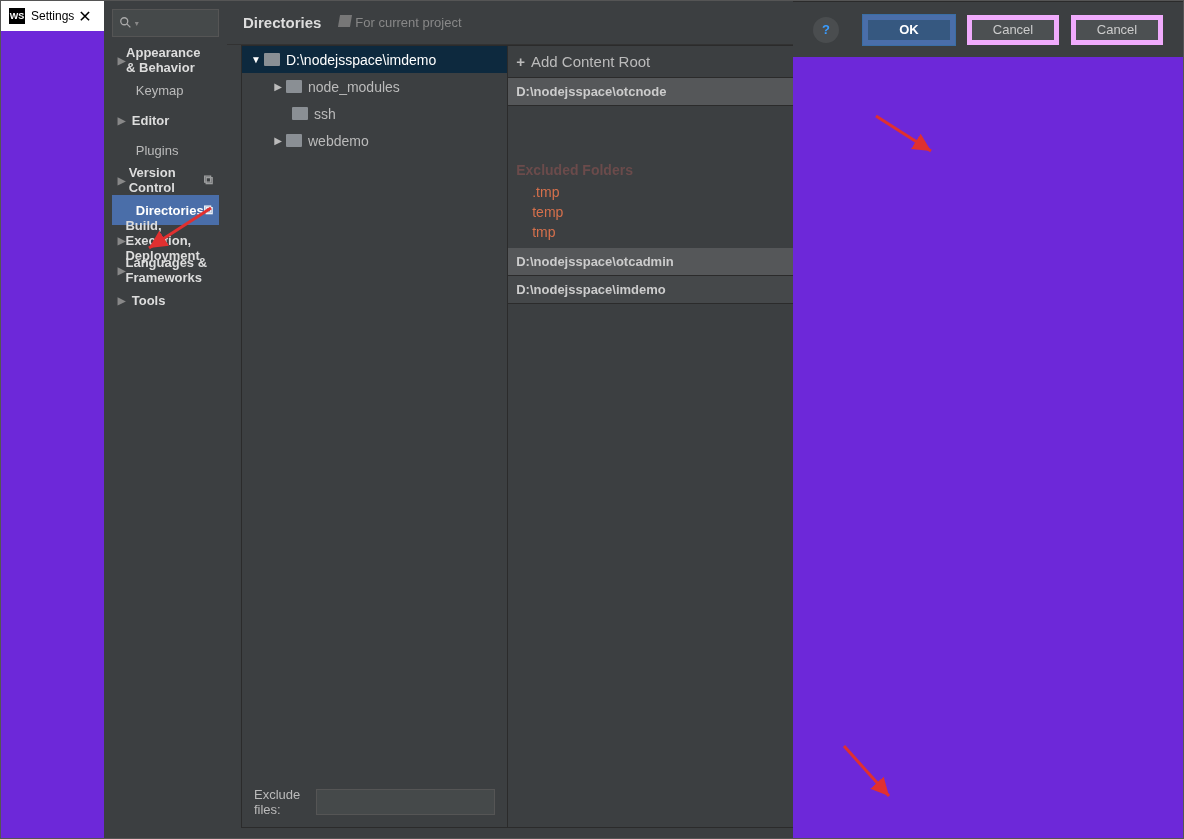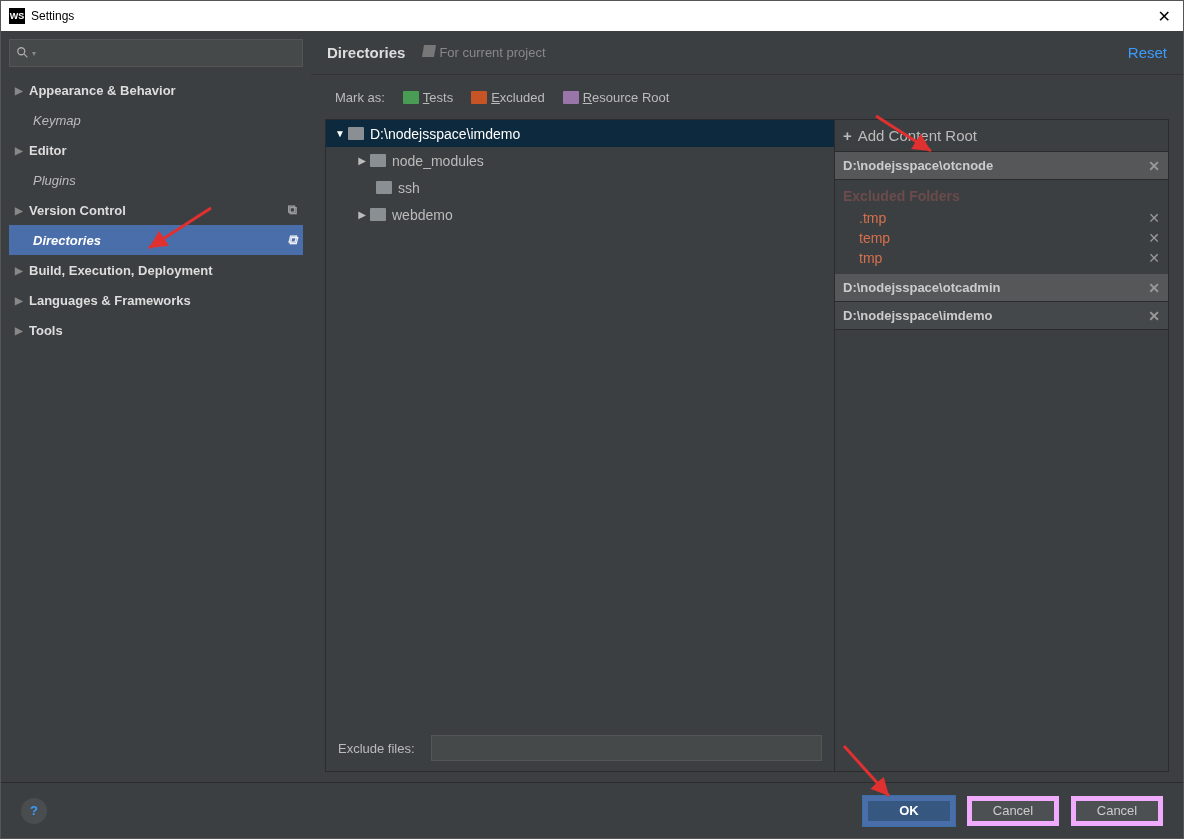--- a/index.html
+++ b/index.html
@@ -1,31 +1,31 @@
 <!DOCTYPE html>
 <html><head>
 <meta charset="utf-8">
 <style>
 * { box-sizing: border-box; margin: 0; padding: 0; }
 body { font-family: "Segoe UI", Arial, sans-serif; font-size: 13px; background: #fff; color: #bbb; width: 1184px; height: 839px; overflow: hidden; }
-.window { width: 1184px; height: 839px; border: 1px solid #555; display: flex; flex-direction: column; background: #6d28d9; }
+.window { width: 1184px; height: 839px; border: 1px solid #555; display: flex; flex-direction: row; background: #6d28d9; }
 .titlebar { height: 30px; background: #fff; display: flex; align-items: center; padding: 0 8px; color: #000; }
 .titlebar .ws-logo { width: 16px; height: 16px; background: #000; color: #fff; font-size: 9px; font-weight: bold; display: flex; align-items: center; justify-content: center; margin-right: 6px; }
 .titlebar .title { flex: 1; font-size: 12px; }
 .titlebar .close-x { cursor: pointer; font-size: 16px; padding: 0 4px; }
 .content { flex: 1; display: flex; background: #3c3f41; overflow: hidden; }
 .sidebar { width: 310px; background: #3c3f41; display: flex; flex-direction: column; padding: 8px; }
 .search-box { height: 28px; background: #45494a; border: 1px solid #555; margin-bottom: 8px; display: flex; align-items: center; padding: 0 6px; }
 .search-box svg { width: 14px; height: 14px; }
 .search-box .dd { margin-left: 2px; font-size: 8px; color: #888; }
 .tree { flex: 1; overflow: auto; }
 .tree-item { height: 30px; display: flex; align-items: center; padding: 0 6px; cursor: pointer; color: #bbb; }
 .tree-item .arrow { width: 14px; font-size: 10px; color: #888; }
 .tree-item.bold { font-weight: bold; color: #ddd; }
-.tree-item.child { padding-left: 24px; font-style: italic; }
+.tree-item.child { padding-left: 24px; }
 .tree-item.selected { background: #4a6ea9; color: #fff; }
 .tree-item .copy-icon { margin-left: auto; opacity: 0.6; }
 .tree-item.selected .copy-icon { opacity: 0.9; }
 .main { flex: 1; display: flex; flex-direction: column; background: #3c3f41; }
 .main-header { height: 44px; display: flex; align-items: center; padding: 0 16px; border-bottom: 1px solid #323232; }
 .main-header .crumb { font-weight: bold; color: #ddd; font-size: 15px; }
 .main-header .project-tag { display: flex; margin-left: 18px; color: #888; }
 .main-header .reset { margin-left: auto; color: #3a9cff; cursor: pointer; font-size: 15px; }
 .mark-row { height: 44px; display: flex; align-items: center; padding: 0 24px; gap: 18px; }
 .mark-label { color: #bbb; }
@@ -49,21 +49,21 @@
 .exclude-row input { flex: 1; height: 26px; background: #45494a; border: 1px solid #555; max-width: 400px; }
 .exclude-hint { color: #777; font-size: 13px; margin-top: 8px; margin-left: 100px; line-height: 1.4; }
 .roots { width: 334px; background: #3c3f41; border-left: 1px solid #2b2b2b; }
 .add-root { height: 32px; display: flex; align-items: center; padding: 0 8px; cursor: pointer; border-bottom: 1px solid #2b2b2b; font-size: 15px; }
 .add-root .plus { font-weight: bold; margin-right: 6px; }
 .root-head { height: 28px; background: #4b4e50; display: flex; align-items: center; padding: 0 8px; font-weight: bold; color: #ccc; border-bottom: 1px solid #2b2b2b; }
 .root-head.light { background: #555759; }
 .root-head.dark { background: #45484a; }
 .root-head .rm { margin-left: auto; cursor: pointer; color: #999; font-size: 14px; }
 .excluded-sec { padding: 4px 8px 6px 8px; }
-.excluded-title { color: #6b4b4b; font-weight: bold; font-size: 14px; padding: 4px 0; }
+.excluded-title { color: #6b4b4b; font-weight: bold; font-size: 14px; padding: 4px 0; margin-top: 48px; }
 .exc-item { display: flex; align-items: center; color: #d6704c; padding: 2px 0 2px 16px; font-size: 14px; }
 .exc-item .rm { margin-left: auto; color: #999; cursor: pointer; }
 .footer { height: 56px; background: #3c3f41; border-top: 1px solid #2b2b2b; display: flex; align-items: center; padding: 0 20px; gap: 12px; }
 .help-btn { width: 26px; height: 26px; border-radius: 13px; background: #4a4d4f; color: #3a9cff; display: flex; align-items: center; justify-content: center; font-weight: bold; cursor: pointer; }
 .footer .sp { flex: 1; }
 .btn { min-width: 92px; height: 30px; background: #4c5052; border: 5px solid #f0abfc; color: #ccc; cursor: pointer; display: flex; align-items: center; justify-content: center; }
 .btn.primary { background: #365880; border-color: #4a6ea9; color: #fff; font-weight: bold; outline: 1px solid #3a6ea5; }
 .arrow-red { position: absolute; pointer-events: none; }
 svg.arrow-svg { overflow: visible; }
 .tag-ico { width: 12px; height: 12px; background: #777; margin-right: 4px; display:inline-block; transform: skewX(-10deg); }
@@ -127,35 +127,20 @@
     </div>
 
     <div class="main">
       <div class="main-header">
         <span class="crumb">Directories</span>
         <span class="project-tag">
             <span class="tag-ico"></span>
             <span>For current project</span>
           </span>
         <span class="reset">Reset</span>
-      </div>
-      <div class="mark-row">
-        <span class="mark-label">Mark as:</span>
-        <span class="mark-btn">
-            <span class="fold-ico fold-green"></span>
-            <span><span class="u">T</span>ests</span>
-          </span>
-        <span class="mark-btn">
-            <span class="fold-ico fold-orange"></span>
-            <span><span class="u">E</span>xcluded</span>
-          </span>
-        <span class="mark-btn">
-            <span class="fold-ico fold-purple"></span>
-            <span><span class="u">R</span>esource Root</span>
-          </span>
       </div>
       <div class="main-body">
         <div class="dir-tree">
           <div class="dir-tree-list">
             <div class="dir-row sel">
                 <span class="tri">▼</span>
                 <span class="fold-ico fold-gray" style="margin-right:6px;"></span>
                 <span>D:\nodejsspace\imdemo</span>
               </div>
             <div class="dir-row">

